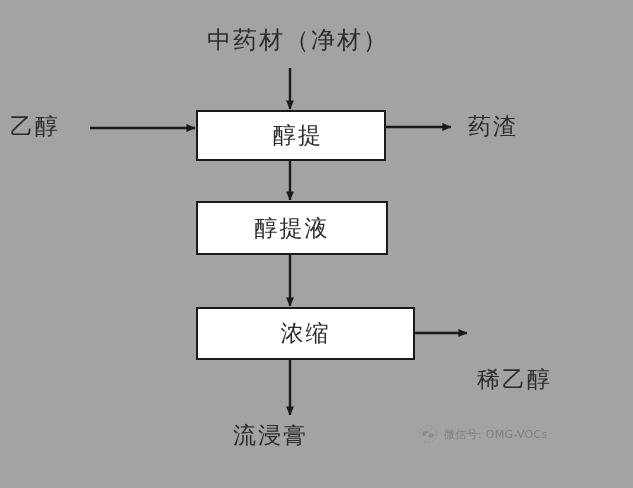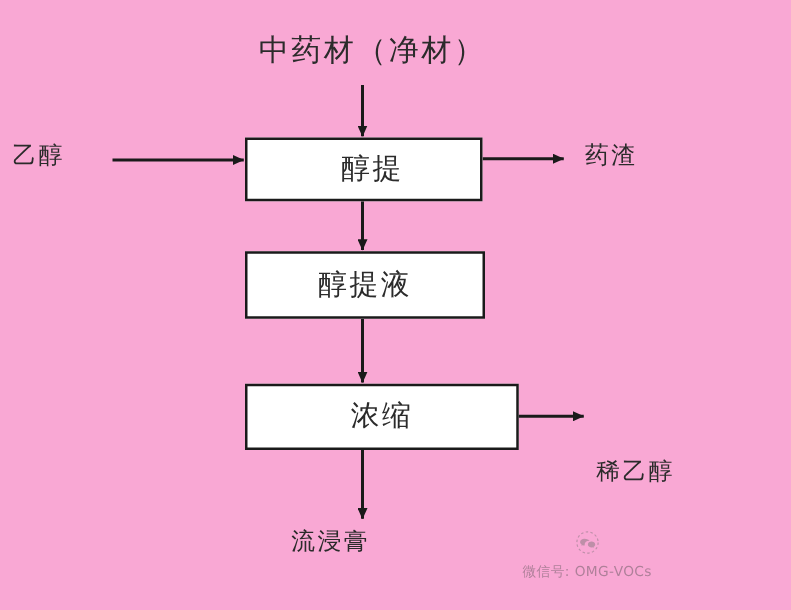--- a/index.html
+++ b/index.html
@@ -8,21 +8,21 @@
     padding: 0;
     background: #ffffff;
   }
   body {
     font-family: "DejaVu Sans", "Liberation Sans", sans-serif;
   }
   #canvas {
     position: relative;
     width: 633px;
     height: 488px;
-    background: #f9a8d4;
+    background: #a3a3a3;
     overflow: hidden;
   }
   #flow-svg {
     position: absolute;
     left: 0;
     top: 0;
     width: 633px;
     height: 488px;
   }
 
@@ -46,21 +46,21 @@
   }
 
   #box-extract  { left: 196px; top: 110px; width: 190px; height: 51px; padding-left: 14px; }
   #box-liquid   { left: 196px; top: 201px; width: 192px; height: 54px; }
   #box-concentr { left: 196px; top: 307px; width: 219px; height: 53px; }
 
   
   .stream-label {
     position: absolute;
     font-family: "DejaVu Sans", "Liberation Sans", sans-serif;
-    font-size: 19px;
+    font-size: 23px;
     color: #2b2b2b;
     letter-spacing: 2px;
     line-height: 1;
     white-space: nowrap;
   }
   #label-herb    { left: 207px; top: 28px;  font-size: 24px; }
   #label-ethanol { left: 10px;  top: 115px; }
   #label-residue { left: 468px; top: 115px; }
   #label-dilute  { left: 477px; top: 320px; margin-top: 48px; }
   #label-extract { left: 233px; top: 424px; }
@@ -68,21 +68,20 @@
   
   #watermark {
     position: absolute;
     left: 418px;
     top: 424px;
     display: flex;
     align-items: center;
     gap: 6px;
     opacity: 0.42;
     user-select: none;
-    flex-direction: column;
   }
   #watermark .wm-text {
     font-family: "DejaVu Sans", "Liberation Sans", sans-serif;
     font-size: 11px;
     color: #4a4a4a;
     white-space: nowrap;
     letter-spacing: 0.3px;
   }
   #watermark .wm-icon {
     width: 20px;

